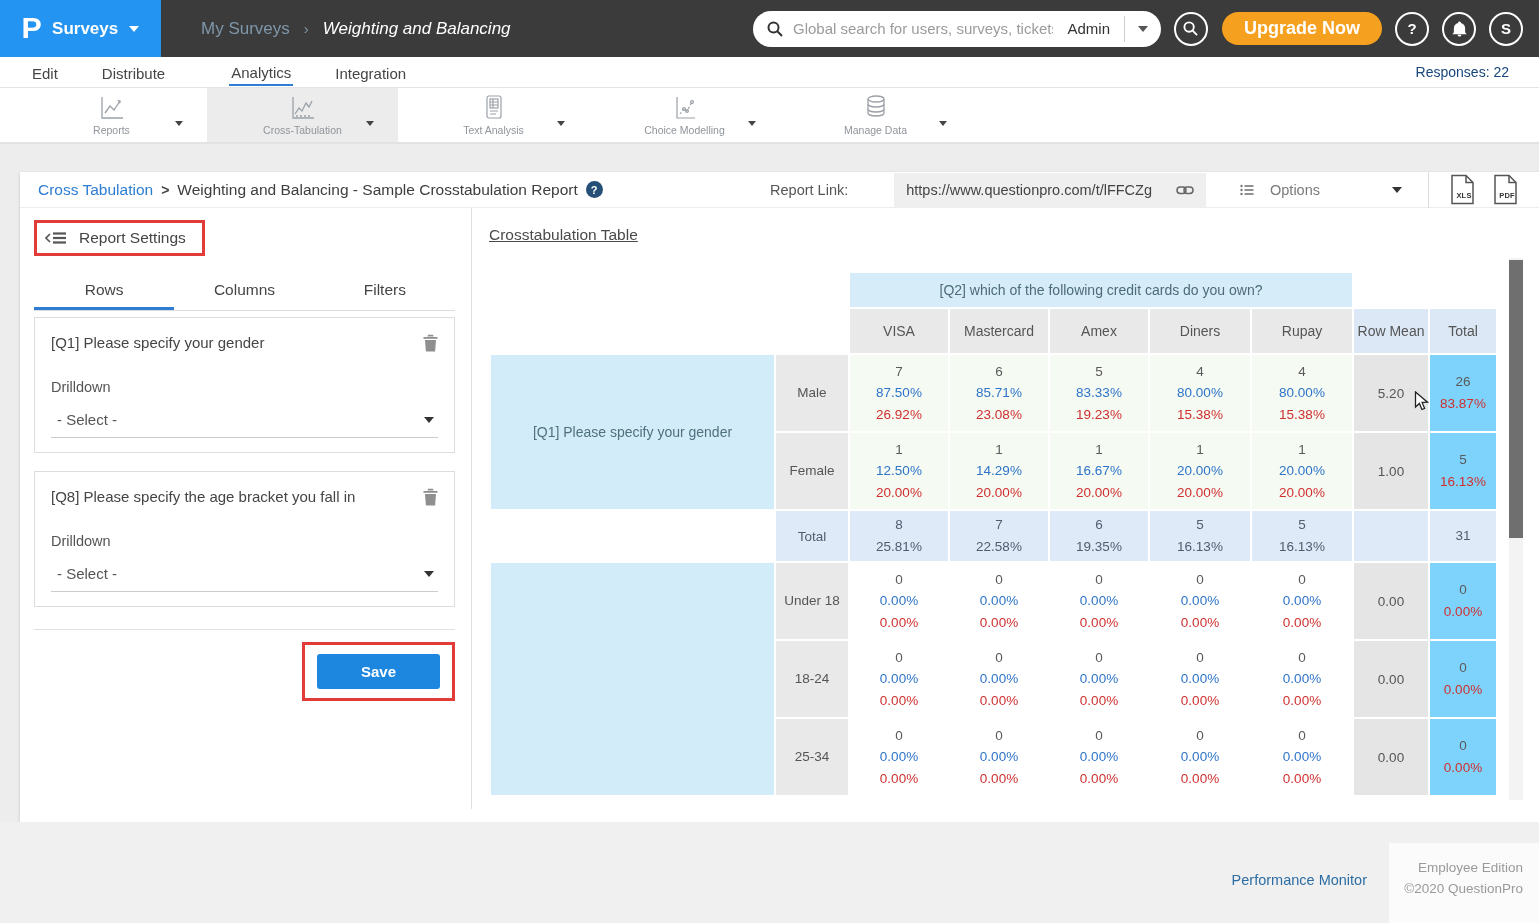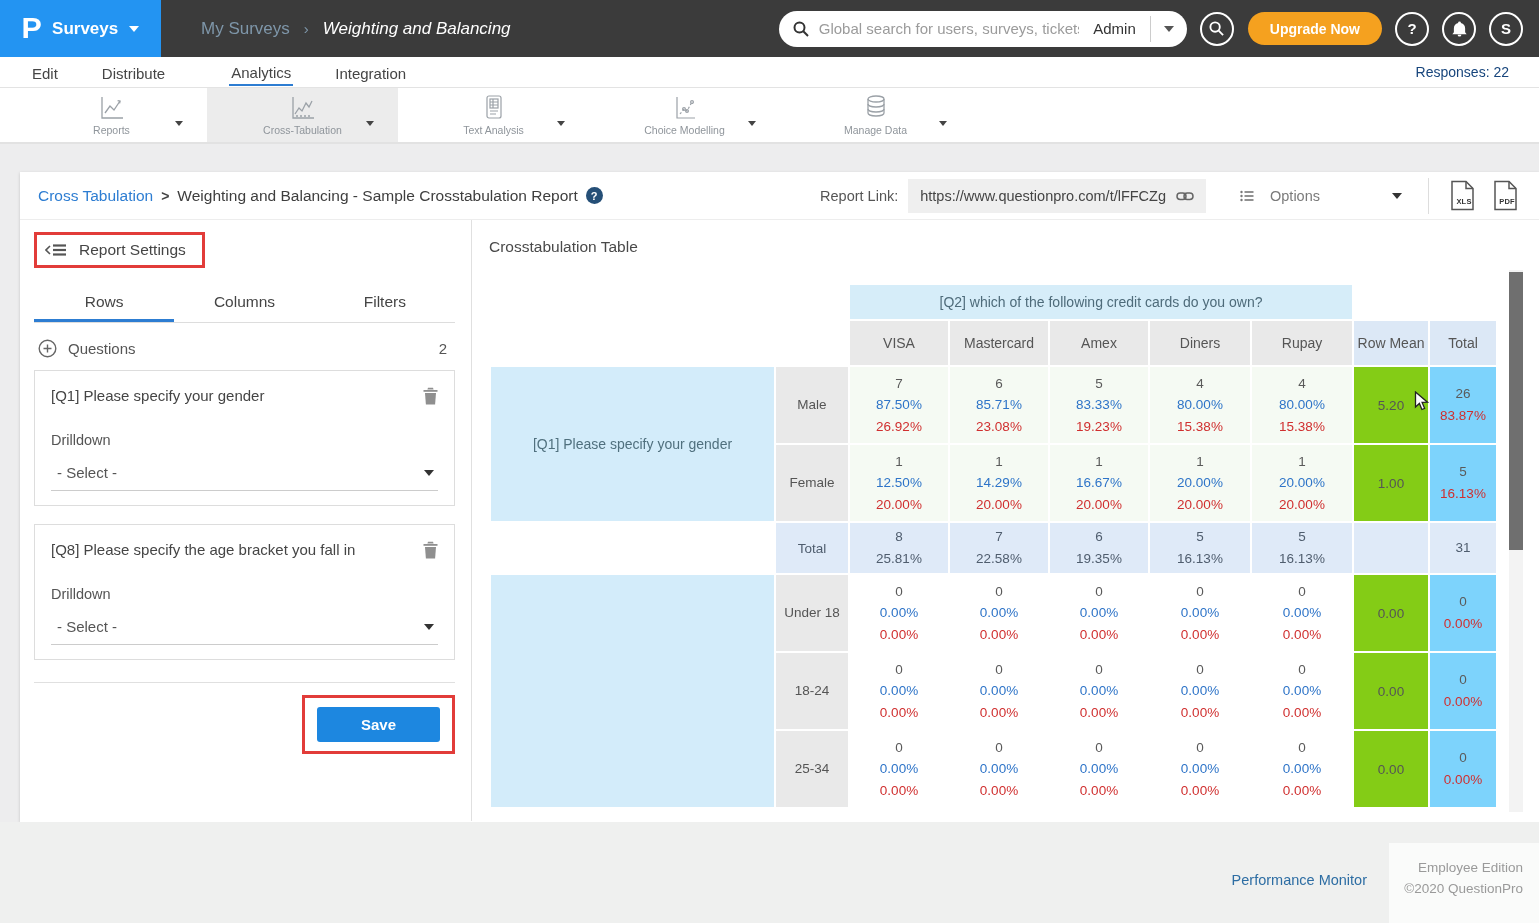--- a/index.html
+++ b/index.html
@@ -18,47 +18,47 @@
   .crumb-current { color:#fff;font-style:italic; }
   .topbar-right { margin-left:auto; display:flex; align-items:center; padding-right:16px; }
   .search-pill { width:408px; height:36px; background:#fff; border-radius:18px; display:flex; align-items:center; padding-left:14px; overflow:hidden; }
   .search-pill svg { flex:0 0 auto; color:#333; }
   .search-pill input { border:none; outline:none; flex:1; font-size:15px; color:#333; margin-left:10px; font-family:"Liberation Sans",sans-serif; }
   .search-pill input::placeholder { color:#9b9b9b; }
   .search-scope { font-size:15px; color:#333; padding:0 14px; cursor:pointer; }
   .pill-div { width:1px; height:26px; background:#ccc; }
   .pill-caret { padding:0 13px; color:#555; display:flex; align-items:center; height:100%; cursor:pointer; }
   .circle-btn { width:34px; height:34px; border:2px solid #fff; border-radius:50%; color:#fff; display:flex; align-items:center; justify-content:center; margin-left:13px; font-size:15px; font-weight:bold; cursor:pointer; flex:0 0 auto; }
-  .upgrade-btn { height:33px; padding:0 22px; background:#f5a11f; color:#fff; font-weight:bold; font-size:14px; border-radius:17px; display:flex; align-items:center; margin-left:14px; cursor:pointer; border:none; font-family:"Liberation Sans",sans-serif; }
+  .upgrade-btn { height:33px; padding:0 22px; background:#f5a11f; color:#fff; font-weight:bold; font-size:18px; border-radius:17px; display:flex; align-items:center; margin-left:14px; cursor:pointer; border:none; font-family:"Liberation Sans",sans-serif; }
 
   
   .nav { height:31px; background:#fff; display:flex; align-items:center; padding:0 30px; gap:40px; border-bottom:1px solid #e3e3e3; }
   .nav-item { font-size:15px; color:#454545; cursor:pointer; padding:5px 2px 3px; }
   .nav-item.active { border-bottom:2px solid #2d7dd2;margin-left:22px; }
   .nav-responses { margin-left:auto; color:#17457c; font-size:14px; }
 
   
   .toolbar { height:56px; background:#fff; border-bottom:2px solid #e2e2e2; display:flex; padding-left:16px; }
   .tb-item { width:191px; display:flex; flex-direction:column; align-items:center; justify-content:center; position:relative; cursor:pointer; }
   .tb-item.active { background:#ececec; }
   .tb-icon { height:26px; color:#9ba1a7; display:flex; align-items:flex-end; }
   .tb-label { font-size:10.5px; color:#8f959b; margin-top:4px; }
   .tb-caret { position:absolute; right:24px; top:24px; color:#444; }
   .tb-caret .caret { border-top-width:5px; border-left-width:4px; border-right-width:4px; }
 
   
   .card { position:absolute; left:20px; top:172px; right:0; height:650px; background:#fff; box-shadow:0 1px 3px rgba(0,0,0,.18); }
-  .card-header { height:48px; display:flex; align-items:center; padding:0 18px; border-bottom:1px solid #ededed; }
+  .card-header { height:36px; display:flex; align-items:center; padding:0 18px; border-bottom:1px solid #ededed; }
   .rep-crumb { color:#2d7dd2; font-size:15.5px; cursor:pointer; }
   .rep-sep { color:#444; font-weight:bold; margin:0 8px; font-size:14px; }
   .rep-title { color:#3e3e3e; font-size:15.5px; }
   .help-dot { width:17px; height:17px; border-radius:50%; background:#254f77; color:#fff; font-size:11px; font-weight:bold; display:inline-flex; align-items:center; justify-content:center; margin-left:8px; cursor:pointer; }
   .hdr-right { margin-left:auto; display:flex; align-items:center; }
   .rl-label { color:#555; font-size:14.5px; margin-right:10px; }
-  .rl-box { background:#efefef; height:34px; padding:0 12px; display:flex; align-items:center; gap:10px; color:#444; font-size:14.5px; cursor:pointer; }
+  .rl-box { background:#efefef; height:34px; padding:0 12px; display:flex; align-items:center; gap:24px; color:#444; font-size:14.5px; cursor:pointer;margin-left:36px; }
   .opt-group { display:flex; align-items:center; margin:0 26px 0 34px; color:#7a7a7a; font-size:14.5px; gap:16px; cursor:pointer; }
   .opt-caret { margin-left:56px; color:#333; }
   .hdr-div { width:1px; height:36px; background:#ddd; margin-right:20px; }
   .doc-icon { position:relative; width:27px; height:31px; margin-right:16px; cursor:pointer; }
   .doc-icon span { position:absolute; left:4px; right:1px; bottom:5px; text-align:center; font-size:7.5px; font-weight:bold; color:#333; letter-spacing:.2px; }
 
   .card-body { display:flex; height:601px; }
 
   
   .left-panel { width:452px; border-right:1px solid #e0e0e0; padding:12px 16px 0 14px; flex:0 0 auto; }
@@ -76,31 +76,31 @@
   .drill-label { margin-top:24px; color:#555; font-size:14.5px; }
   .drill-select { margin-top:16px; display:flex; align-items:center; border-bottom:1px solid #ccc; padding:0 4px 9px 6px; color:#555; font-size:15px; cursor:pointer; }
   .drill-select .caret { margin-left:auto; color:#333; }
   .lp-divider { border:none; border-top:1px solid #e0e0e0; margin:22px 0 0; }
   .save-row { display:flex; justify-content:flex-end; margin-top:12px; padding-right:0; }
   .ann-save { padding:9px 12px; }
   .save-btn { background:#1d87e0; color:#fff; font-size:15px; font-weight:bold; padding:9px 44px; border:none; border-radius:3px; cursor:pointer; font-family:"Liberation Sans",sans-serif; }
 
   
   .right-panel { flex:1; padding:18px 0 0 17px; position:relative; overflow:hidden; }
-  .ct-heading { font-size:15.5px; color:#4a4a4a; }
+  .ct-heading { font-size:15.5px; color:#4a4a4a;text-decoration:underline; }
   table.ct { border-collapse:separate; border-spacing:2px; margin-top:27px; table-layout:fixed; }
   .ct td, .ct th { vertical-align:middle; text-align:center; font-weight:normal; }
   .h-q2 { background:#d6edf9; color:#4e6b7a; height:34px; font-size:14px; }
   .h-col { background:#e9e9e9; color:#555; height:44px; font-size:14px; }
   .h-mean { background:#dce8f6; color:#555; height:44px; font-size:14px; line-height:1.3; }
   .q-label { background:#d3ecfa; color:#50707e; font-size:14px; }
   .row-head { background:#e9e9e9; color:#555; font-size:13.5px; line-height:1.35; padding:0 6px; }
   .cell { background:#f5faf3; font-size:13.5px; line-height:1.6; }
   .cell.white { background:#fff; }
-  .mean-cell { background:#84cc16; color:#555; font-size:13.5px;margin-left:33px; }
+  .mean-cell { background:#e5e5e5; color:#555; font-size:13.5px;margin-left:33px; }
   .total-cell { background:#7dd3fc; font-size:13.5px; line-height:1.6; }
   .blank-cell { background:#fff; }
   .trow-cell { background:#dfeaf8; color:#4f5d6e; font-size:13.5px; line-height:1.6; }
   .trow-head { background:#dfeaf8; color:#4f5d6e; font-size:13.5px; }
   .l1 { display:block; color:#5a5a5a; }
   .l2 { display:block; color:#2e74c8; }
   .l3 { display:block; color:#d02f2f; }
   .ld { display:block; color:#4f5d6e; }
   tr.data-row { height:76px; } tr.total-row { height:50px; }
 
@@ -293,28 +293,20 @@
           <span>Report Settings</span>
         </button>
       </div>
 
       <div class="tabs">
         <span class="tab active">Rows</span>
         <span class="tab">Columns</span>
         <span class="tab">Filters</span>
       </div>
 
-      <div class="q-head">
-        <svg width="19" height="19" viewBox="0 0 19 19">
-            <circle cx="9.5" cy="9.5" r="8.3" fill="none" stroke="#666" stroke-width="1.4"></circle>
-            <path d="M9.5 5.5v8M5.5 9.5h8" stroke="#666" stroke-width="1.4"></path>
-          </svg>
-        <span>Questions</span>
-        <span class="q-count">2</span>
-      </div>
 
       <div class="q-card">
         <div class="q-card-title">
           <span>[Q1] Please specify your gender</span>
           <span class="trash">
             <svg width="15" height="18" viewBox="0 0 15 18">
                 <rect x="0.5" y="3" width="14" height="1.8" fill="#8f8f8f"></rect>
                 <path d="M5 0.8h5l.6 1.7H4.4z" fill="#8f8f8f"></path>
                 <path d="M2 6h11l-.9 11.5H2.9z" fill="#8f8f8f"></path>
               </svg>

